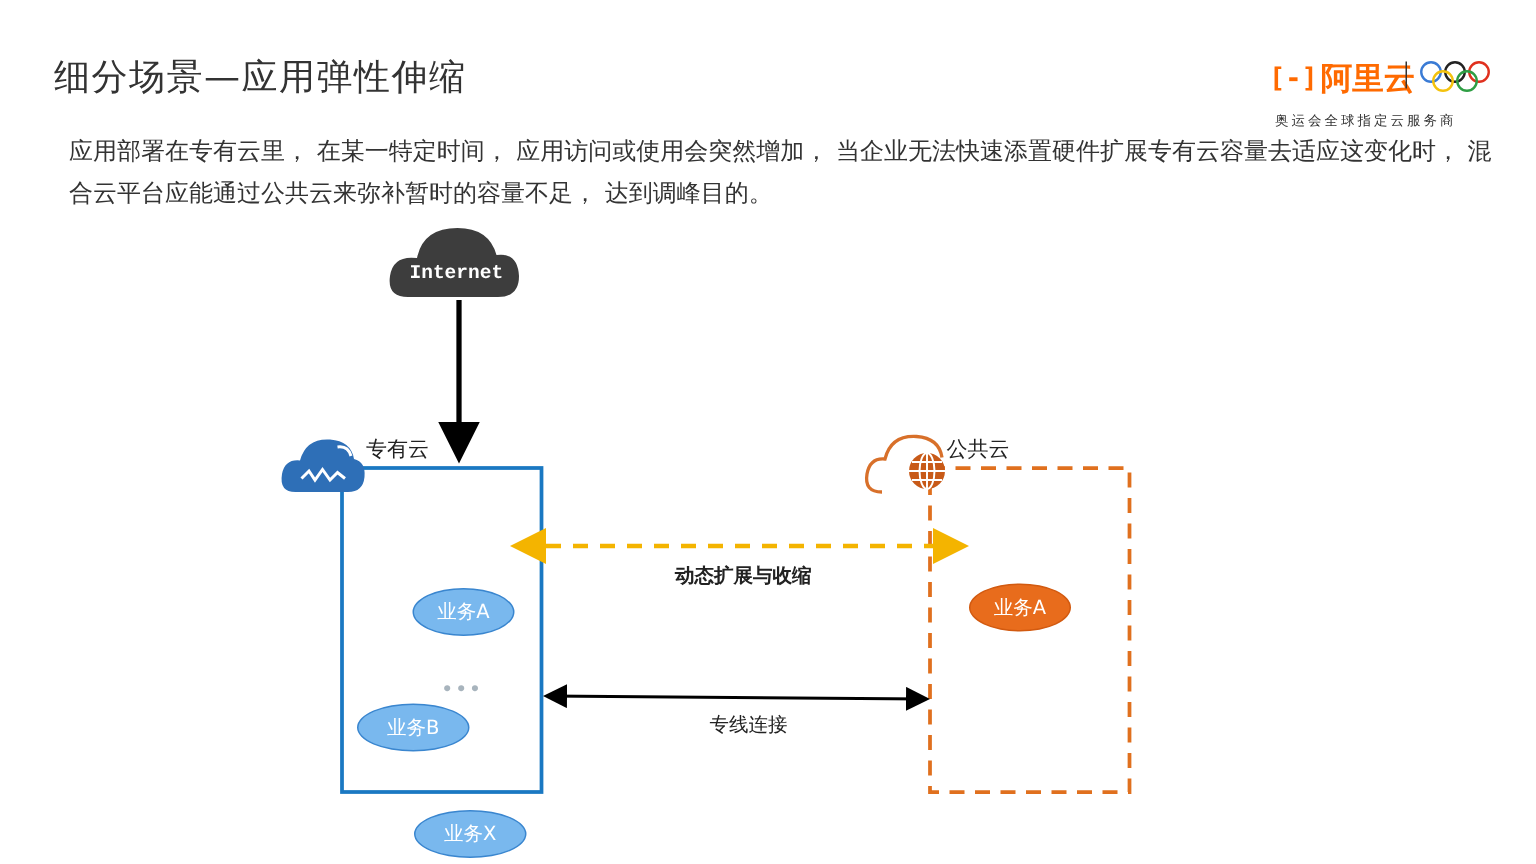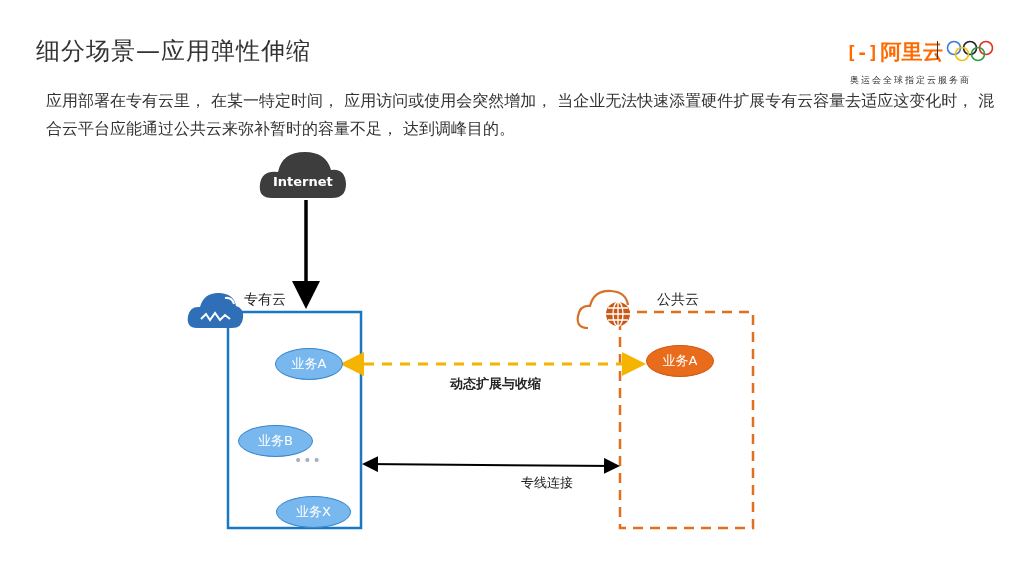--- a/index.html
+++ b/index.html
@@ -8,24 +8,24 @@
     .title { position: absolute; left: 36px; top: 35px; font-size: 24px; color: #333; letter-spacing: 1px; }
     .desc { position: absolute; left: 46px; top: 87px; width: 950px; font-size: 16px; line-height: 28px; color: #333; }
     .logo { position: absolute; left: 846px; top: 38px; width: 150px; height: 50px; }
     .logo-brand { position: absolute; left: 0; top: 0; display: flex; align-items: center; }
     .logo-bracket { color: #ff6a00; font-weight: bold; font-size: 18px; font-family: "DejaVu Sans Mono", monospace; }
     .logo-name { color: #ff6a00; font-weight: bold; font-size: 21px; margin-left: 2px; }
     .logo-sep { position: absolute; left: 91px; top: 3px; width: 1px; height: 18px; background: #333; }
     .logo-tag { position: absolute; left: 4px; top: 36px; font-size: 9px; color: #333; letter-spacing: 2px; white-space: nowrap; }
     .rings { position: absolute; left: 100px; top: 2px; }
     svg.diagram { position: absolute; left: 0; top: 0; }
-    .lbl { position: absolute; font-size: 14px; color: #222; }
+    .lbl { position: absolute; font-size: 14px; color: #222; font-family: Liberation Mono, monospace; }
     .lbl-bold { font-weight: bold; font-size: 13px; }
     .ellipse { position: absolute; border-radius: 50%; display: flex; align-items: center; justify-content: center;
-      font-size: 13px; color: #fff; }
+      font-size: 13px; color: #fff; margin-top: 44px; }
     .ellipse.blue { background: #79b8ee; border: 1.5px solid #3a86cf; }
     .ellipse.orange { background: #e86c1c; border: 1.5px solid #d25a10; }
     .dots { position: absolute; left: 294px; top: 452px; font-size: 14px; color: #a8b4bd; letter-spacing: 1px; }
   </style>
 </head>
 <body>
 
 <div class="title">细分场景—应用弹性伸缩</div>
 <div class="desc">应用部署在专有云里， 在某一特定时间， 应用访问或使用会突然增加， 当企业无法快速添置硬件扩展专有云容量去适应这变化时， 混合云平台应能通过公共云来弥补暂时的容量不足， 达到调峰目的。</div>
 
@@ -85,23 +85,23 @@
   </g>
 
   <line x1="346" y1="364" x2="640" y2="364" stroke="#f4b400" stroke-width="3" stroke-dasharray="10,8" marker-start="url(#arrowYellowStart)" marker-end="url(#arrowYellow)"></line>
 
   <line x1="366" y1="464" x2="616" y2="466" stroke="#000" stroke-width="2" marker-start="url(#arrowBlackStart)" marker-end="url(#arrowBlack)"></line>
 </svg>
 
 <div class="lbl" style="left:273px; top:174px; color:#fff; font-weight:bold; font-size:13px;">Internet</div>
 
 <div class="lbl" style="left:244px; top:291px;">专有云</div>
-<div class="lbl" style="left:631px; top:291px;margin-left:26px;">公共云</div>
+<div class="lbl" style="left:631px; top:291px;">公共云</div>
 
 <div class="ellipse blue" style="left:275px; top:348px; width:66px; height:30px;">业务A</div>
 <div class="ellipse blue" style="left:238px; top:425px; width:73px; height:30px;">业务B</div>
 <div class="dots">•••</div>
 <div class="ellipse blue" style="left:276px; top:496px; width:73px; height:30px;">业务X</div>
 
 <div class="ellipse orange" style="left:646px; top:345px; width:66px; height:30px;">业务A</div>
 
 <div class="lbl lbl-bold" style="left:450px; top:375px;">动态扩展与收缩</div>
-<div class="lbl" style="left:473px; top:474px; font-size:13px;margin-left:48px;">专线连接</div>
+<div class="lbl" style="left:473px; top:474px; font-size:13px;">专线连接</div>
 
 </body></html>

